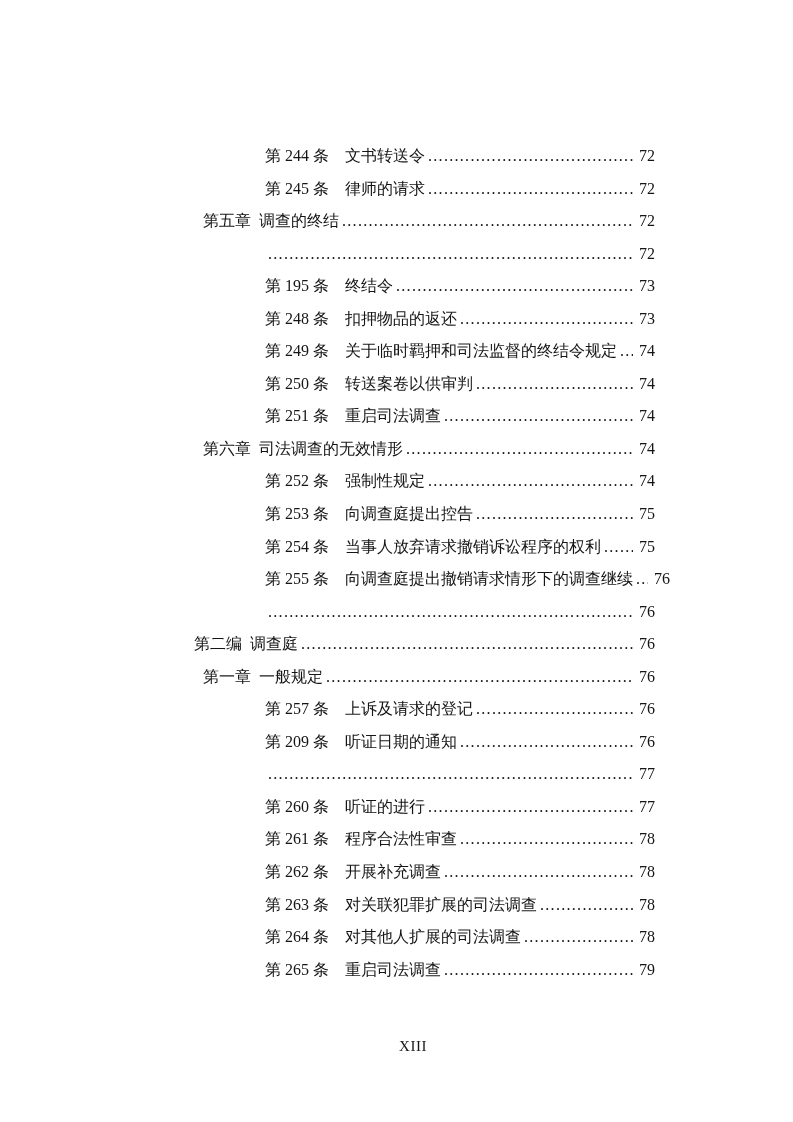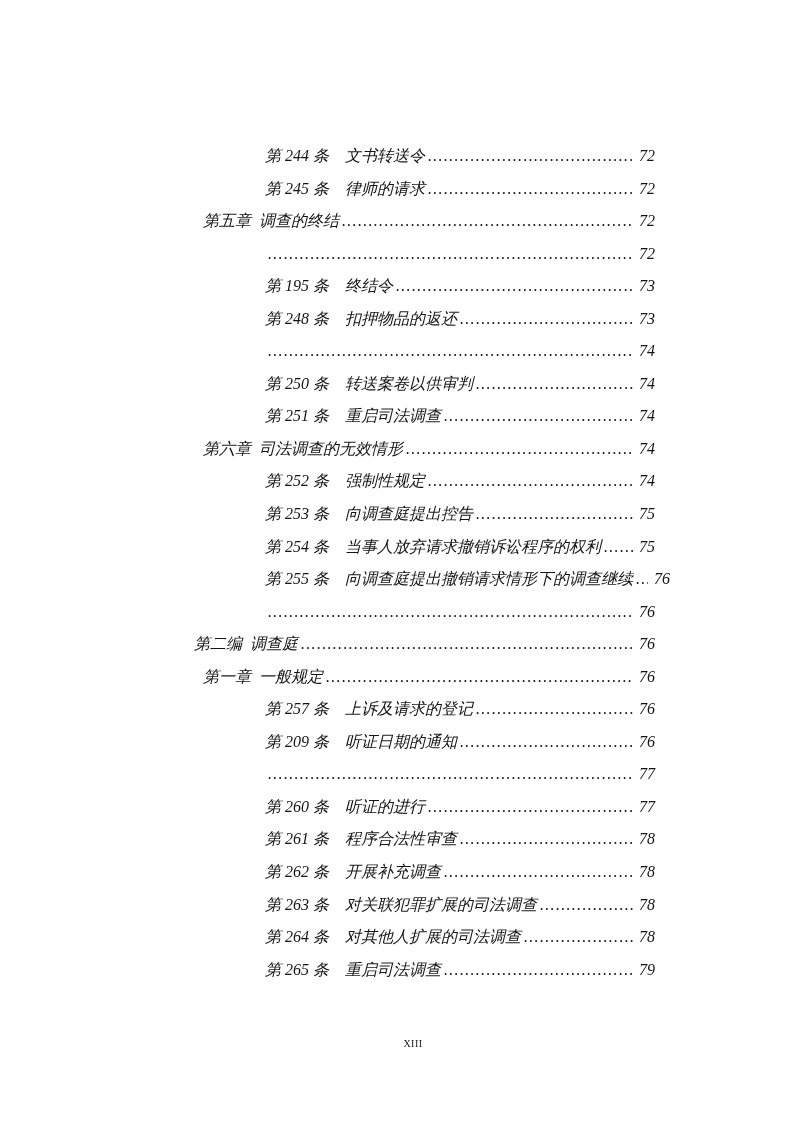--- a/index.html
+++ b/index.html
@@ -22,21 +22,20 @@
     top: 140px;
     width: 486px;
   }
   .row {
     display: flex;
     align-items: baseline;
     height: 32.56px;
     line-height: 32.56px;
     font-size: 16px;
     white-space: nowrap;
-    font-style: italic;
   }
   .row.lvl0 { padding-left: 0; margin-left: 24px; }
   .row.lvl1 { padding-left: 33px; }
   .row.lvl2 { padding-left: 95px; }
   .label {
     flex: 0 0 auto;
     white-space: pre;
   }
   .dots {
     flex: 1 1 auto;
@@ -55,21 +54,21 @@
     min-width: 18px;
     padding-left: 5px;
     text-align: center;
   }
   .footer {
     position: absolute;
     left: 170px;
     top: 1038px;
     width: 486px;
     text-align: center;
-    font-size: 10px;
+    font-size: 15px;
     letter-spacing: 0.5px;
   }
 </style>
 </head>
 <body>
 
 <div class="page">
   <div class="toc" id="toc-list">
   <div class="row lvl2">
     <span class="label">第 244 条　文书转送令</span>
@@ -100,20 +99,21 @@
     <span class="pagenum">73</span>
   </div>
 
   <div class="row lvl2">
     <span class="label">第 248 条　扣押物品的返还</span>
     <span class="dots"></span>
     <span class="pagenum">73</span>
   </div>
 
   <div class="row lvl2">
+    <span class="label">第 249 条　关于临时羁押和司法监督的终结令规定</span>
     <span class="dots"></span>
     <span class="pagenum">74</span>
   </div>
 
   <div class="row lvl2">
     <span class="label">第 250 条　转送案卷以供审判</span>
     <span class="dots"></span>
     <span class="pagenum">74</span>
   </div>
 

